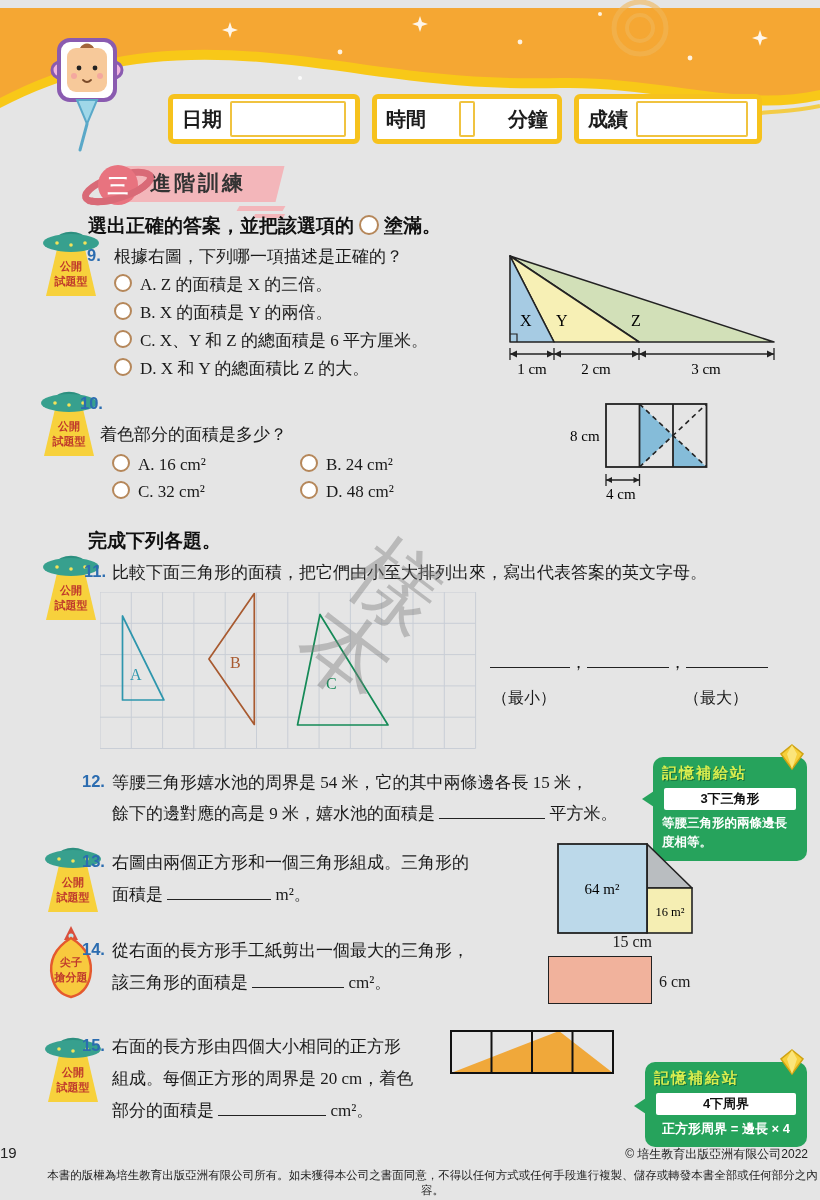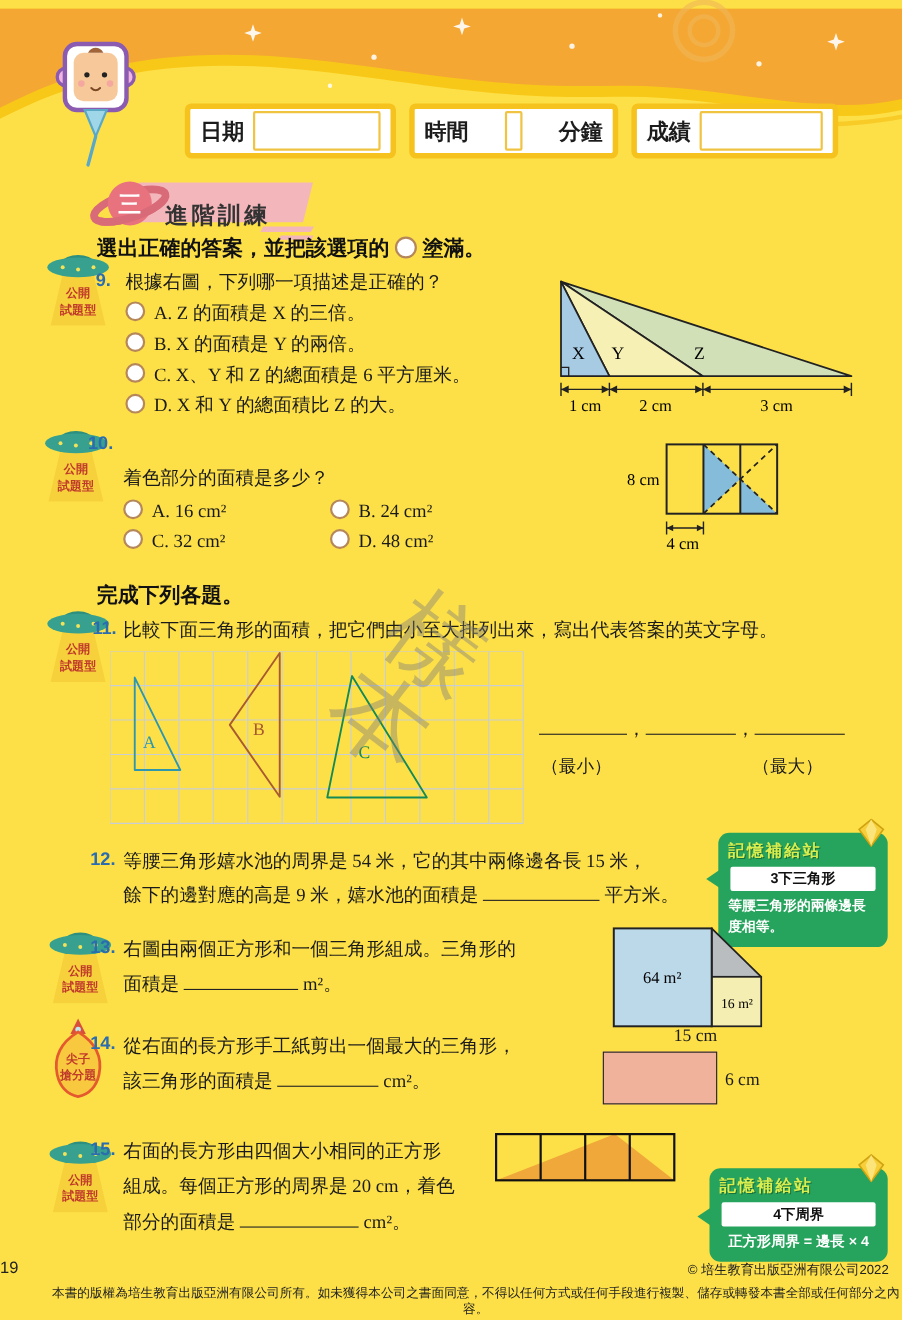--- a/index.html
+++ b/index.html
@@ -1,35 +1,35 @@
 <!DOCTYPE html>
 <html><head>
 <meta charset="utf-8">
 <style>
   html,body{margin:0;padding:0;background:#fff;}
-  .page{position:relative;width:820px;height:1200px;background:#fde047;overflow:hidden;
+  .page{position:relative;width:820px;height:1200px;background:#e5e5e5;overflow:hidden;
         font-family:"Liberation Serif",serif;color:#1a1a1a;}
   .abs{position:absolute;}
   .heading{font-family:"Liberation Sans",sans-serif;font-weight:bold;font-size:19px;color:#111;}
   .qnum{font-family:"Liberation Sans",sans-serif;font-weight:bold;font-size:16.5px;color:#2b6cb0;}
   .qtext{font-size:17px;line-height:1.55;}
   .opt-circle{display:inline-block;width:14px;height:14px;border:2px solid #b5875a;border-radius:50%;
               background:#fff;vertical-align:-2px;margin-right:8px;}
   .inst-circle{display:inline-block;width:16px;height:16px;border:2px solid #b5875a;border-radius:50%;
                background:#fff;vertical-align:-3px;margin:0 5px;}
   .blank{display:inline-block;border-bottom:1.6px solid #222;height:15px;vertical-align:baseline;}
   .field-box{position:absolute;height:50px;border:5px solid #f6c21d;border-radius:6px;background:#fff;
              display:flex;align-items:center;padding:0 9px;gap:8px;box-sizing:border-box;}
   .field-label{font-family:"Liberation Sans",sans-serif;font-weight:bold;font-size:20px;color:#1c1c1c;white-space:nowrap;}
   .field-input{background:#fff;border:2px solid #f0c340;height:32px;border-radius:2px;flex:1;}
   .banner{position:absolute;left:122px;top:166px;width:158px;height:36px;background:#f3b6ba;
           transform:skewX(-14deg);}
   .banner-strip{position:absolute;background:#f3b6ba;transform:skewX(-30deg);}
   .banner-text{position:absolute;left:150px;top:169px;font-family:"Liberation Sans",sans-serif;
-               font-weight:bold;font-size:21px;letter-spacing:3px;color:#333;margin-top:13px;}
+               font-weight:bold;font-size:21px;letter-spacing:3px;color:#333;}
   .memo{position:absolute;background:#26a35c;border-radius:10px;padding:7px 9px 8px 9px;box-sizing:border-box;}
   .memo-title{font-family:"Liberation Sans",sans-serif;font-weight:bold;font-size:15px;letter-spacing:2px;
               color:#d9ed4e;text-shadow:1px 1px 0 #17713d;}
   .memo-tag{background:#fff;border-radius:2px;margin:5px 2px 4px 2px;padding:2px 0;text-align:center;
             font-family:"Liberation Sans",sans-serif;font-weight:bold;font-size:13px;color:#111;}
   .memo-body{color:#fff;font-family:"Liberation Sans",sans-serif;font-weight:bold;font-size:12.5px;line-height:1.55;}
   .memo-tail{position:absolute;left:-11px;width:0;height:0;border-top:8px solid transparent;
              border-bottom:8px solid transparent;border-right:12px solid #26a35c;}
   .memo-gem{position:absolute;top:-13px;right:2px;}
   .watermark{position:absolute;left:322px;top:536px;width:96px;font-size:88px;line-height:0.98;
@@ -192,21 +192,21 @@
     <polygon points="56,108 63,104.5 63,111.5" fill="#222"></polygon>
       <polygon points="141,108 134,104.5 134,111.5" fill="#222"></polygon>
     <polygon points="141,108 148,104.5 148,111.5" fill="#222"></polygon>
       <polygon points="276,108 269,104.5 269,111.5" fill="#222"></polygon>
     <text x="34" y="128" text-anchor="middle" font-size="15">1 cm</text>
     <text x="98" y="128" text-anchor="middle" font-size="15">2 cm</text>
     <text x="208" y="128" text-anchor="middle" font-size="15">3 cm</text>
   </svg>
 
   <div class="abs qnum" style="left:80px;top:394px">10.</div>
-  <div class="abs qtext" style="left:112px;top:422px">着色部分的面積是多少？</div>
+  <div class="abs qtext" style="left:100px;top:422px">着色部分的面積是多少？</div>
   <div class="abs" style="left:112px;top:452px"><span class="opt-circle"></span><span class="qtext">A.  16 cm²</span></div>
   <div class="abs" style="left:300px;top:452px"><span class="opt-circle"></span><span class="qtext">B.  24 cm²</span></div>
   <div class="abs" style="left:112px;top:479px"><span class="opt-circle"></span><span class="qtext">C.  32 cm²</span></div>
   <div class="abs" style="left:300px;top:479px"><span class="opt-circle"></span><span class="qtext">D.  48 cm²</span></div>
 
   <svg class="abs" style="left:556px;top:396px" width="230" height="110" viewBox="0 0 230 110">
     <polygon points="83.5,8 117,39.5 83.5,71" fill="#85bcd9"></polygon>
     <polygon points="117,39.5 117,71 150.5,71" fill="#85bcd9"></polygon>
     <line x1="83.5" y1="8" x2="150.5" y2="71" stroke="#222" stroke-width="1.6" stroke-dasharray="5,4"></line>
     <line x1="83.5" y1="71" x2="150.5" y2="8" stroke="#222" stroke-width="1.6" stroke-dasharray="5,4"></line>

